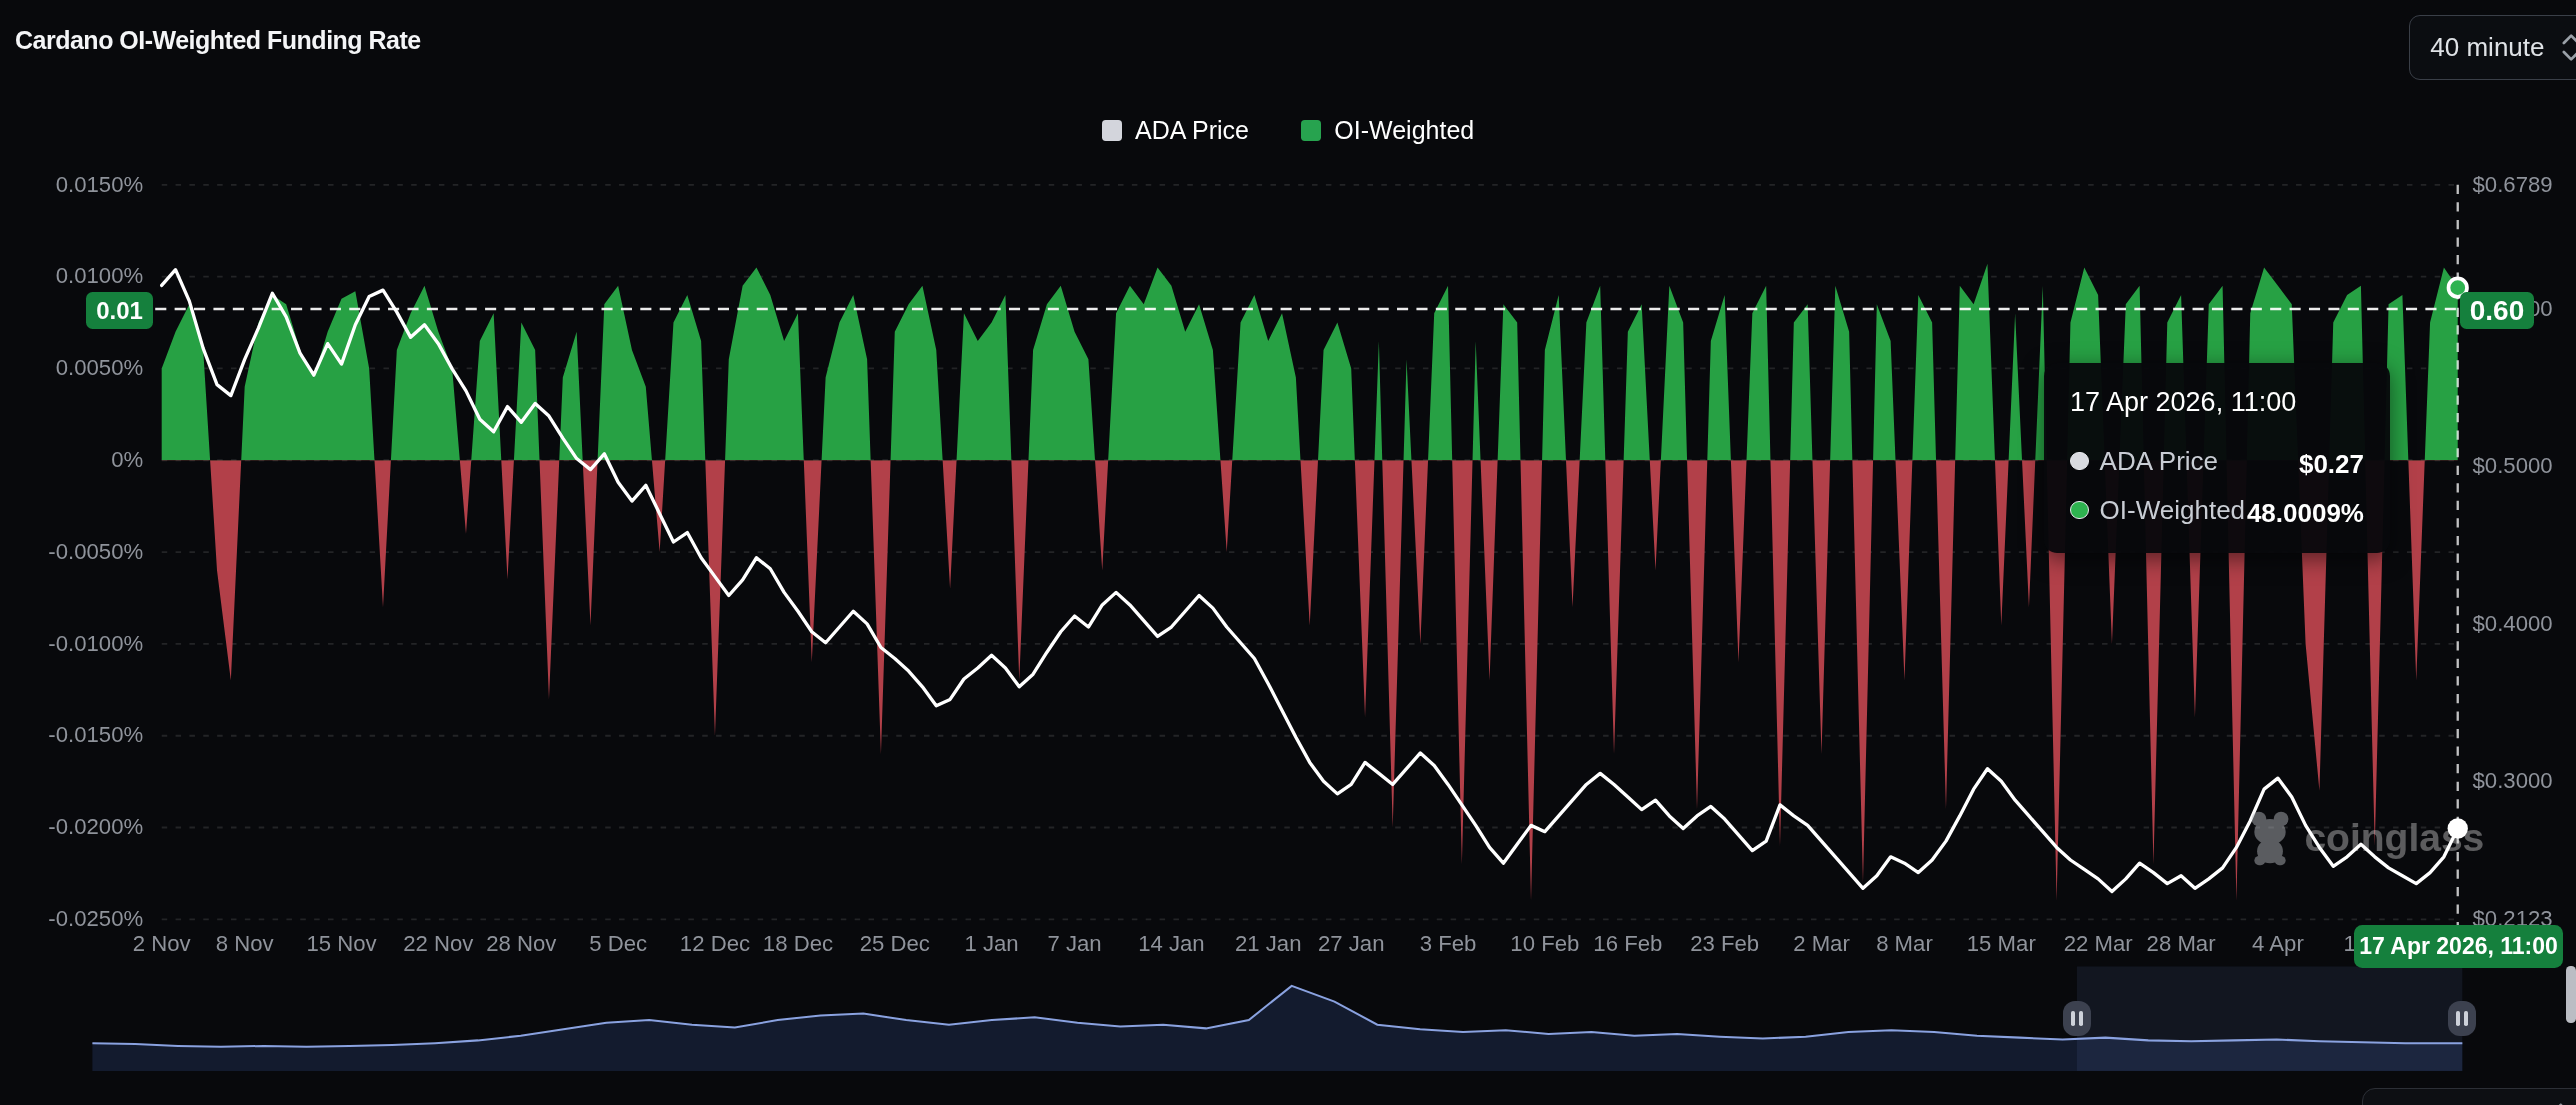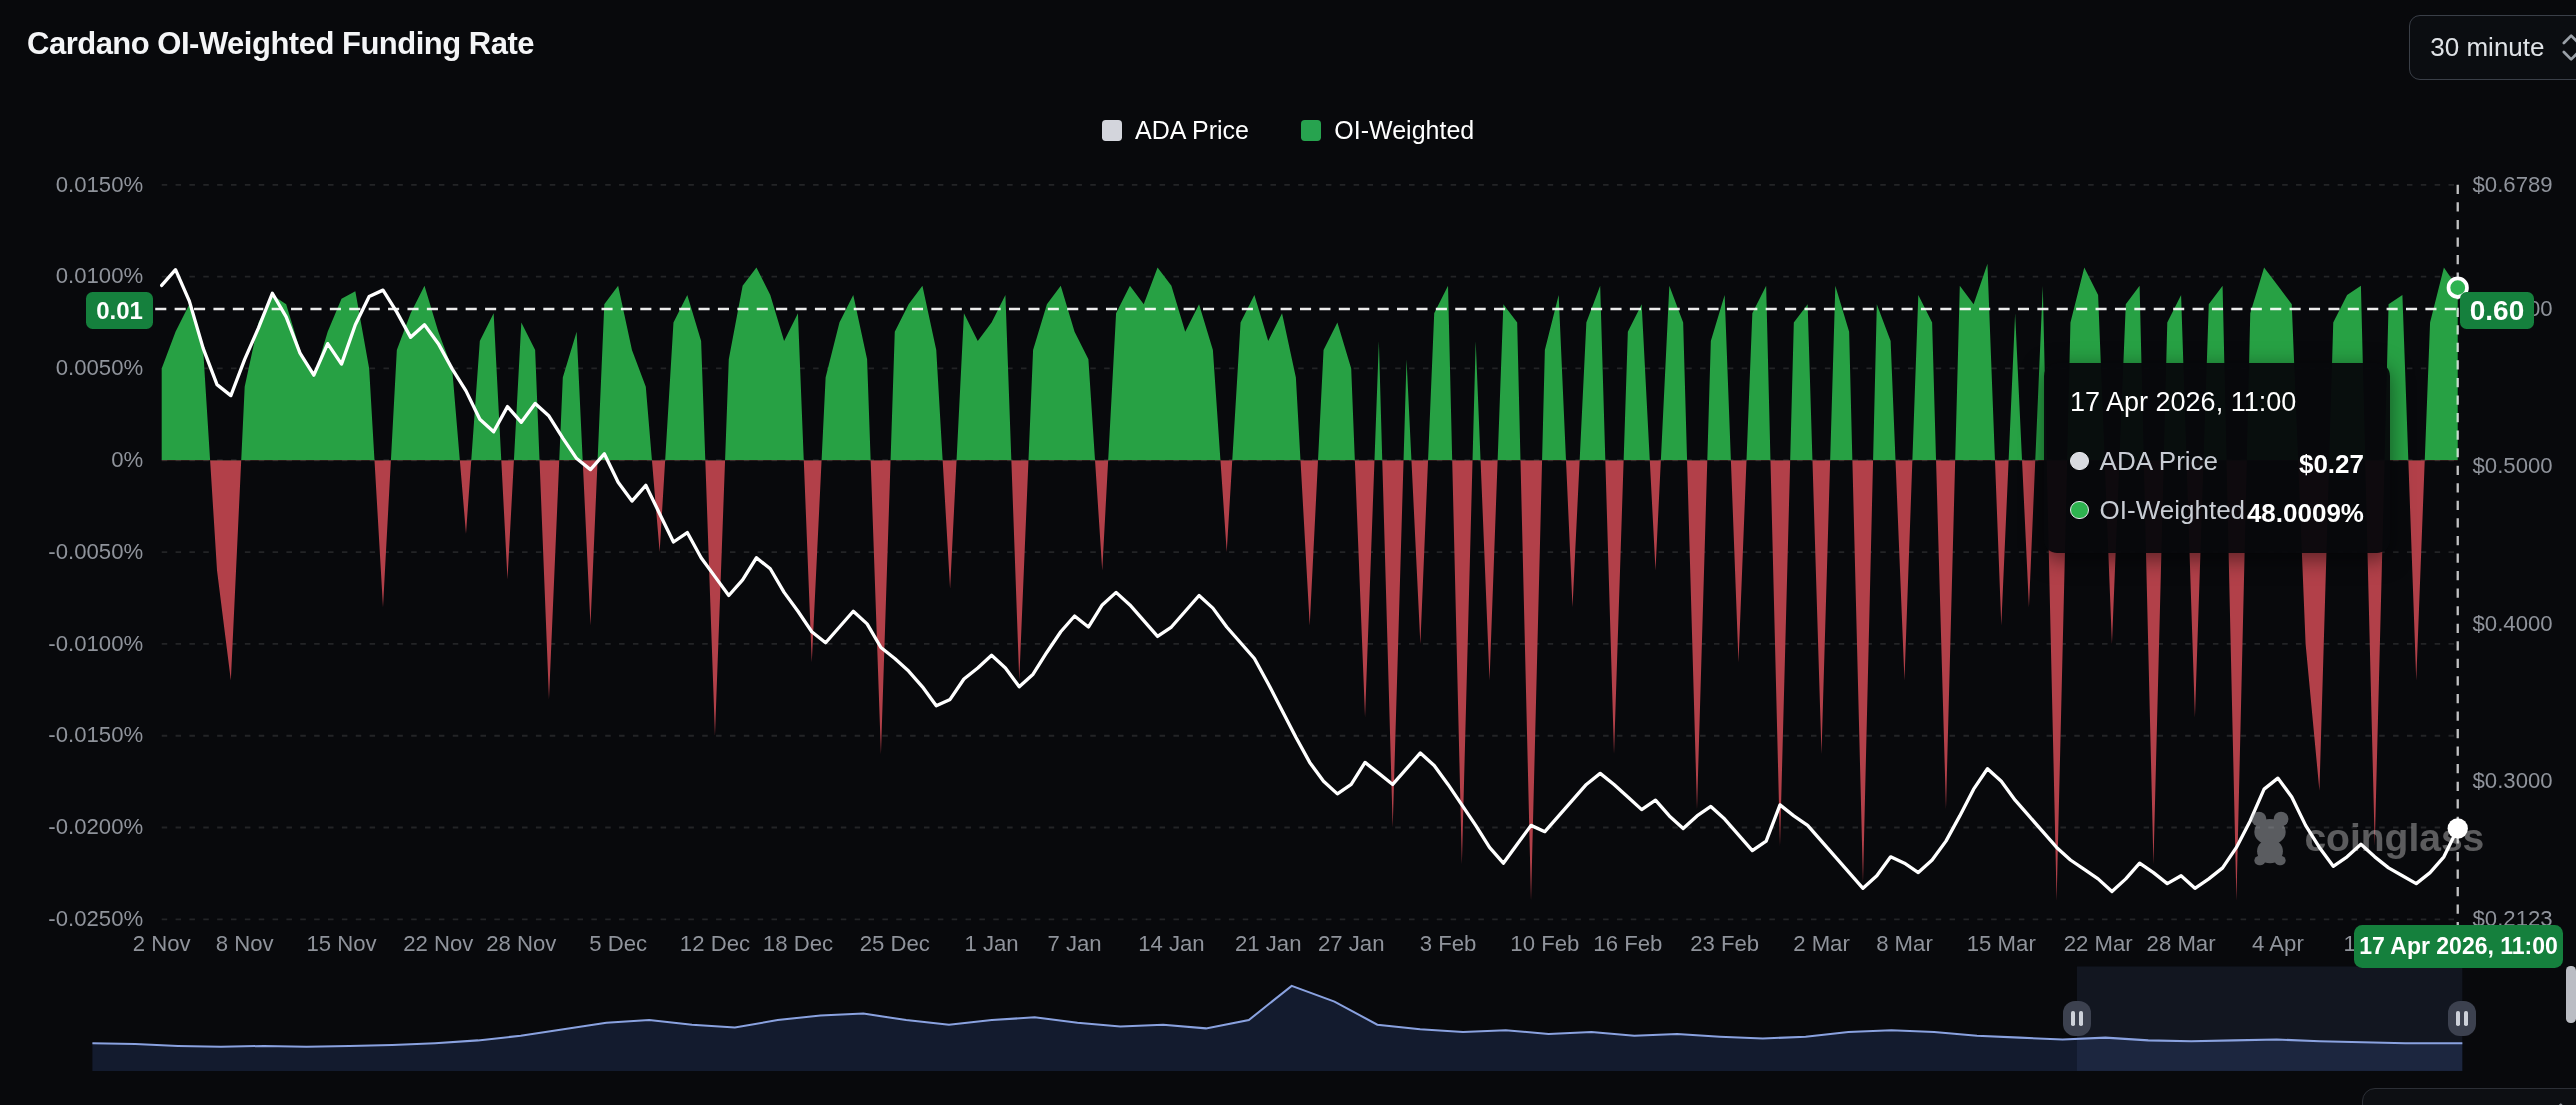--- a/index.html
+++ b/index.html
@@ -1,18 +1,18 @@
 <!DOCTYPE html>
 <html style="font-size:15px"><head>
 <meta charset="utf-8">
 <style>
   html,body{margin:0;padding:0;background:#08090c;}
   body{width:2576px;height:1106px;position:relative;overflow:hidden;
        font-family:"Liberation Sans",sans-serif;color:#e8eaee;}
-  .page-title{position:absolute;left:27px;top:26px;font-size:31px;font-weight:bold;
+  .page-title{position:absolute;left:15px;top:26px;font-size:25px;font-weight:bold;
               letter-spacing:-0.5px;color:#f4f5f7;}
   .interval-select{position:absolute;left:2409px;top:15px;width:222px;height:65px;
       border:1.8px solid #3a3f48;border-radius:11px;background:#0b0d11;display:flex;
       align-items:center;gap:16.6px;padding-left:20.3px;box-sizing:border-box;
       font-size:26px;color:#dfe2e6;}
   .legend{position:absolute;left:0;top:116px;width:2576px;display:flex;
       justify-content:center;align-items:center;gap:52px;}
   .legend-item{display:flex;align-items:center;gap:13px;font-size:25px;color:#fff;}
   .swatch{width:20.3px;height:20.3px;border-radius:3.7px;}
   svg.chart{position:absolute;left:0;top:0;}
@@ -110,21 +110,21 @@
     <text x="2465.39156626506" y="1023" fill="#8f939b" font-size="24" text-anchor="middle" dominant-baseline="middle" font-family="Liberation Sans, sans-serif">4 Apr</text>
     <text x="2570.1807228915663" y="1023" fill="#8f939b" font-size="24" text-anchor="middle" dominant-baseline="middle" font-family="Liberation Sans, sans-serif">11 Apr</text>
     <line x1="168" y1="334.4309901414488" x2="2660" y2="334.4309901414488" stroke="rgba(255,255,255,0.92)" stroke-width="2.5" stroke-dasharray="12 9"></line>
     <line x1="2660" y1="200" x2="2660" y2="1005" stroke="rgba(255,255,255,0.75)" stroke-width="2.5" stroke-dasharray="10 9"></line>
     <circle cx="2660" cy="311.29999999999995" r="10" fill="#2eb350" stroke="#fff" stroke-width="4"></circle>
     <circle cx="2660" cy="896.6898842691812" r="11" fill="#ffffff"></circle>
   </svg>
 
 <div class="page-title">Cardano OI-Weighted Funding Rate</div>
 <div class="interval-select">
-  <span>30 minute</span>
+  <span>40 minute</span>
   <svg width="20.3" height="31" viewBox="0 0 22 34">
     <path d="M3 12 L11 4 L19 12" fill="none" stroke="#9aa0a8" stroke-width="3" stroke-linecap="round" stroke-linejoin="round"></path>
     <path d="M3 22 L11 30 L19 22" fill="none" stroke="#9aa0a8" stroke-width="3" stroke-linecap="round" stroke-linejoin="round"></path>
   </svg>
 </div>
 
 <div class="legend">
   <div class="legend-item">
     <span class="swatch" style="background: rgb(211, 213, 220);"></span>
     <span>ADA Price</span>

